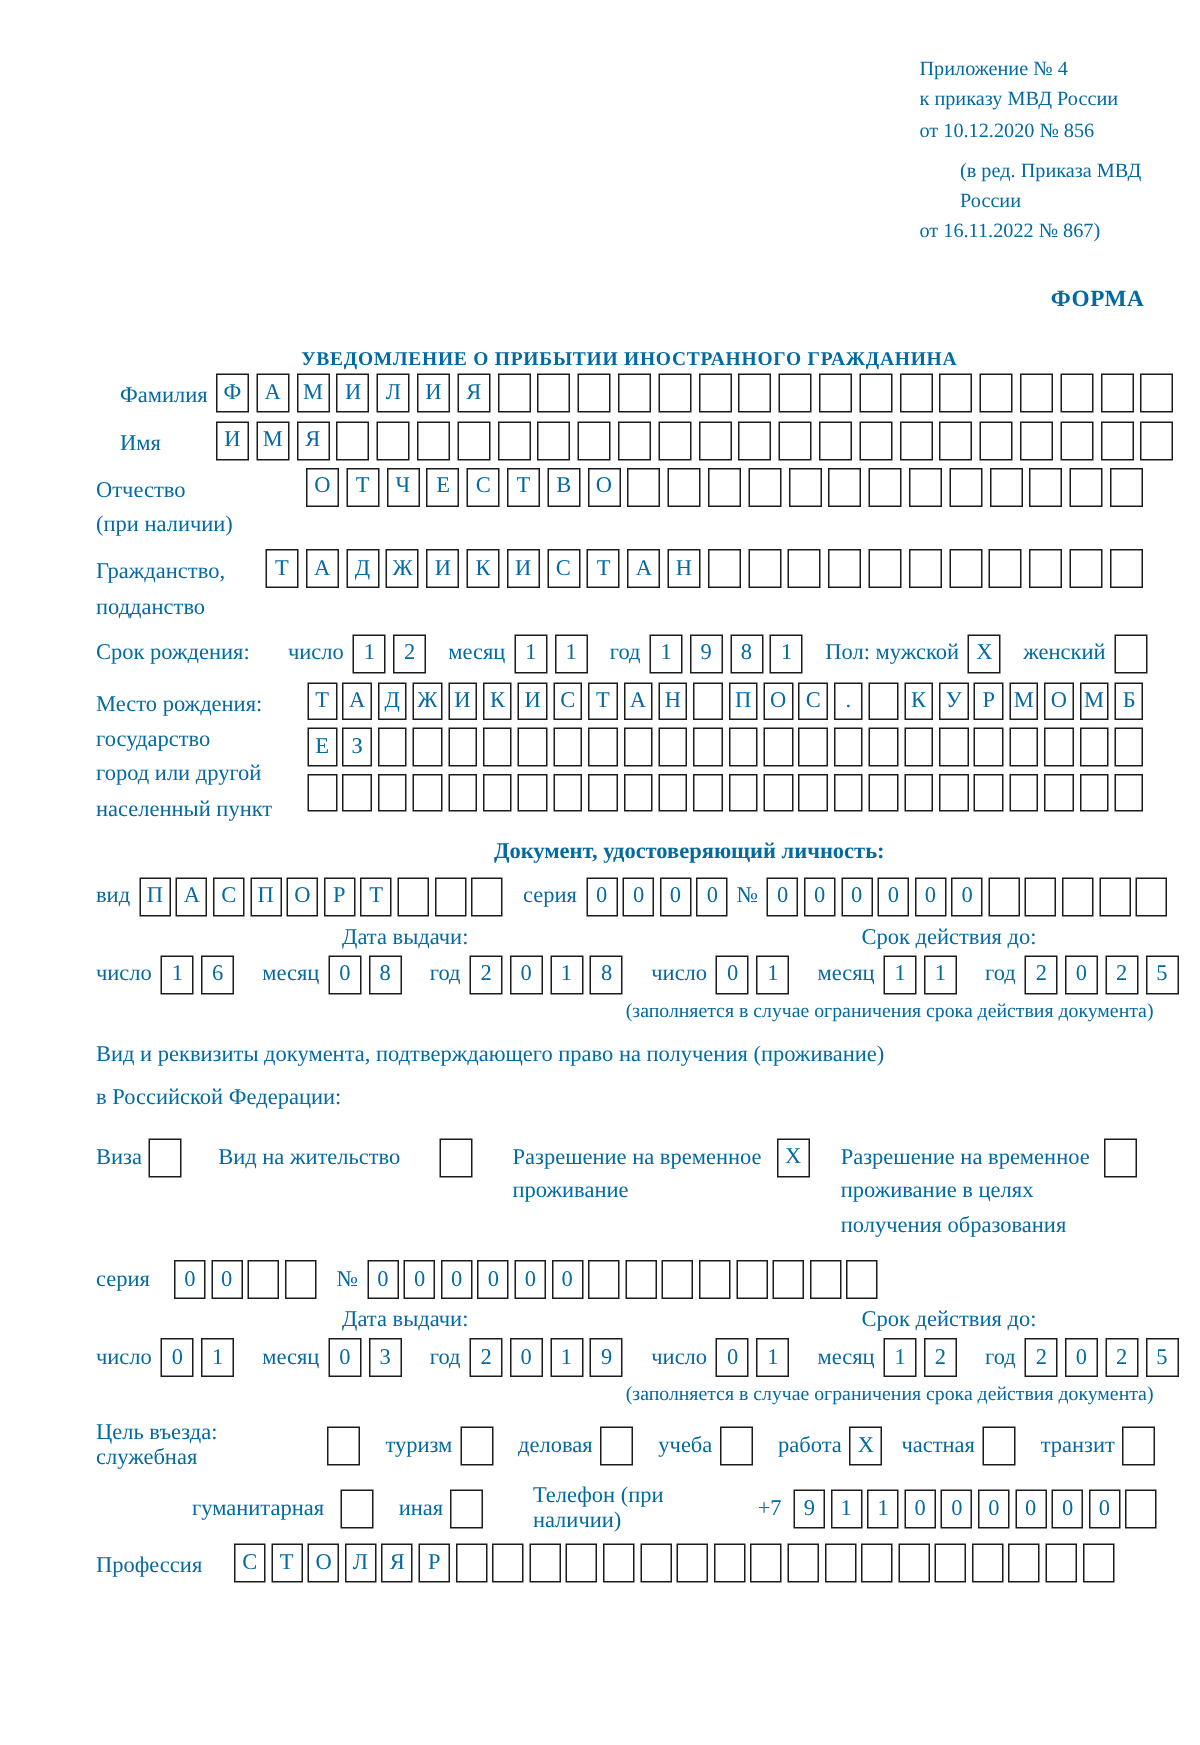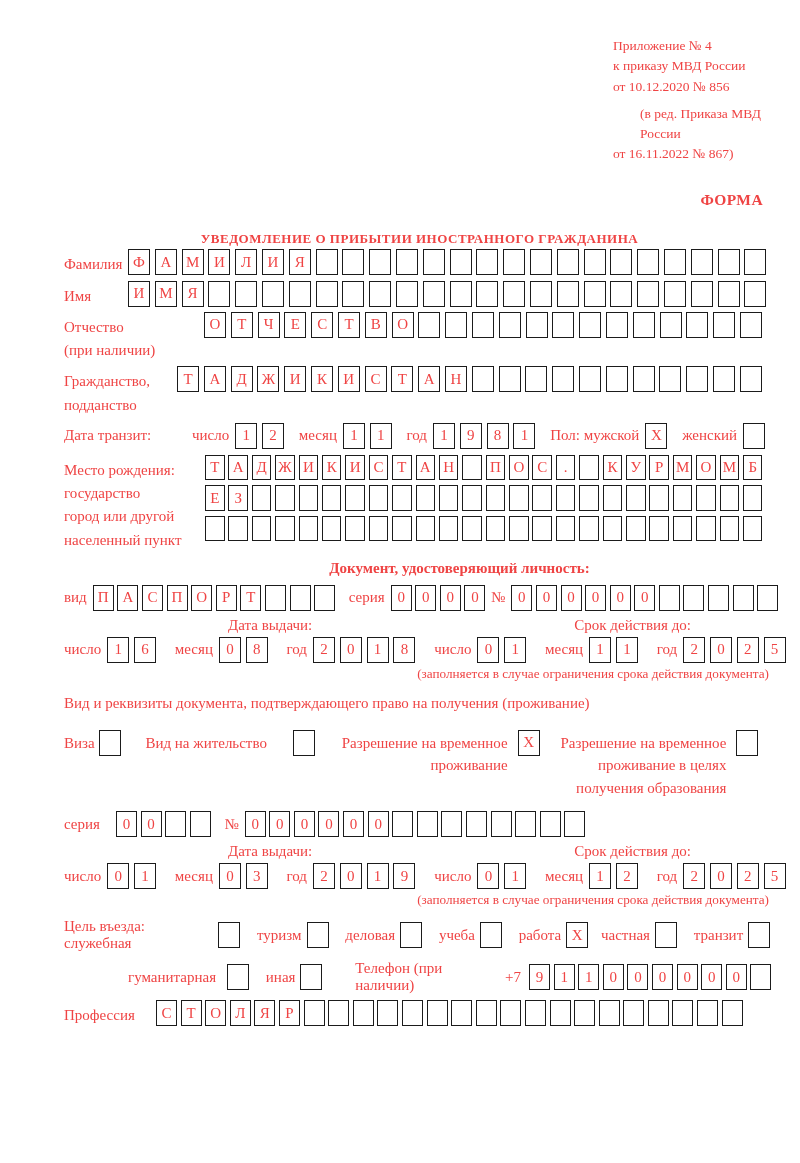--- a/index.html
+++ b/index.html
@@ -1,32 +1,32 @@
 <!DOCTYPE html>
 <html><head>
 <meta charset="utf-8">
 <style>
   * { box-sizing: border-box; }
   html,body { margin:0; padding:0; background:#fff; }
   .page {
-    width:800px; height:1163px; background:#fff; color:#ef4444;
+    width:800px; height:1163px; background:#fff; color:#0369a1;
     font-family:"Liberation Serif", serif; font-size:15px;
     padding:36px 25px 16px 64px; position:relative; overflow:hidden;
   }
   
   .annex { margin-left:549px; font-size:13.5px; line-height:1.5; }
   .annex .gap { margin-top:7px;margin-left:27px; }
   .forma { text-align:right; font-weight:bold; font-size:15.5px; margin:26px 12px 0 0; letter-spacing:0.4px; }
   .title { text-align:center; font-weight:bold; font-size:13px; letter-spacing:0.5px; margin-top:20px; line-height:1.6; }
   .blank-line { display:inline-block; width:56px; border-bottom:2px solid #3a3a3a; margin-left:12px; vertical-align:baseline; }
   .sec-heading { font-weight:bold; font-size:15.2px; letter-spacing:0.6px; margin-top:30px; margin-bottom:20px; }
 
   .frow { display:flex; align-items:flex-start; margin-bottom:4px; }
   .lbl { white-space:pre-line; line-height:1.55; padding-top:4px; flex:0 0 auto; }
-  .w64  { width:64px; }
+  .w64  { width:64px;margin-left:16px; }
   .w140 { width:140px; } .w113 { width:113px; }
   .w141 { width:141px; }
   .w92  { width:92px; }
   .cells { display:flex; flex-wrap:nowrap; }
   .cell {
     flex:0 0 auto; width:22px; height:26px; border:1.6px solid #1b1b1b;
     margin-right:4.8px; display:flex; align-items:center; justify-content:center;
     font-size:15px; background:#fff;
   }
   .c25 .cell { width:21px; margin-right:3.6px; }
@@ -47,21 +47,21 @@
   .dgroup.left { width:420px; }
   .dgroup.right { margin-left:14px; }
   .dlabel { padding-right:6px; }
   .dlabel.mid { padding-left:14px; }
   .note { font-size:13.2px; text-align:right; margin:3px 6px 8px 0; }
 
   .para { line-height:1.8; margin-top:8px; }
   .permit-row { display:flex; align-items:flex-start; margin:12px 0 12px; }
   .permit-item { display:flex; align-items:flex-start; }
   .permit-item .plbl { white-space:pre-line; line-height:1.5; padding-top:3px; }
-  .permit-item .plbl.center { text-align:right; }
+  .permit-item .plbl.center { text-align:left; }
   .permit-item .cells { margin-left:10px; margin-top:1px; }
 
   .purpose-row { display:flex; align-items:center; margin:10px 0 2px; }
   .cb-pair { display:flex; align-items:center; }
   .cb-pair .cblbl { padding:0 5px 0 12px; }
   .cb-pair .cblbl.tight { padding-left:8px; }
   .purpose2 { display:flex; align-items:center; margin:8px 0 6px 64px; }
   .phone-prefix { padding:0 8px 0 18px; }
 </style>
 </head>
@@ -195,21 +195,21 @@
         <span class="cell"></span>
         <span class="cell"></span>
         <span class="cell"></span>
         <span class="cell"></span>
         <span class="cell"></span>
         <span class="cell"></span>
       </div>
   </div>
 
   <div class="frow inline" style="margin-top:6px;">
-    <span class="mini-lbl first" style="width:118px;">Дата транзит:</span>
+    <span class="mini-lbl first" style="width:118px;">Срок рождения:</span>
     <span class="mini-lbl">число</span>
     <span class="cells">
         <span class="cell">1</span>
         <span class="cell">2</span>
       </span>
     <span class="mini-lbl">месяц</span>
     <span class="cells">
         <span class="cell">1</span>
         <span class="cell">1</span>
       </span>
@@ -396,20 +396,21 @@
           <span class="cell">2</span>
           <span class="cell">0</span>
           <span class="cell">2</span>
           <span class="cell">5</span>
         </span>
     </div>
   </div>
   <div class="note">(заполняется в случае ограничения срока действия документа)</div>
 
   <div class="para">Вид и реквизиты документа, подтверждающего право на получения (проживание)</div>
+  <div class="para" style="margin-top:2px;">в Российской Федерации:</div>
 
   <div class="permit-row">
     <div class="permit-item">
       <span class="plbl">Виза</span>
       <span class="cells" style="margin-left:4px;">
           <span class="cell"></span>
         </span>
     </div>
     <div class="permit-item" style="margin-left:20px;">
       <span class="plbl">Вид на жительство</span>

